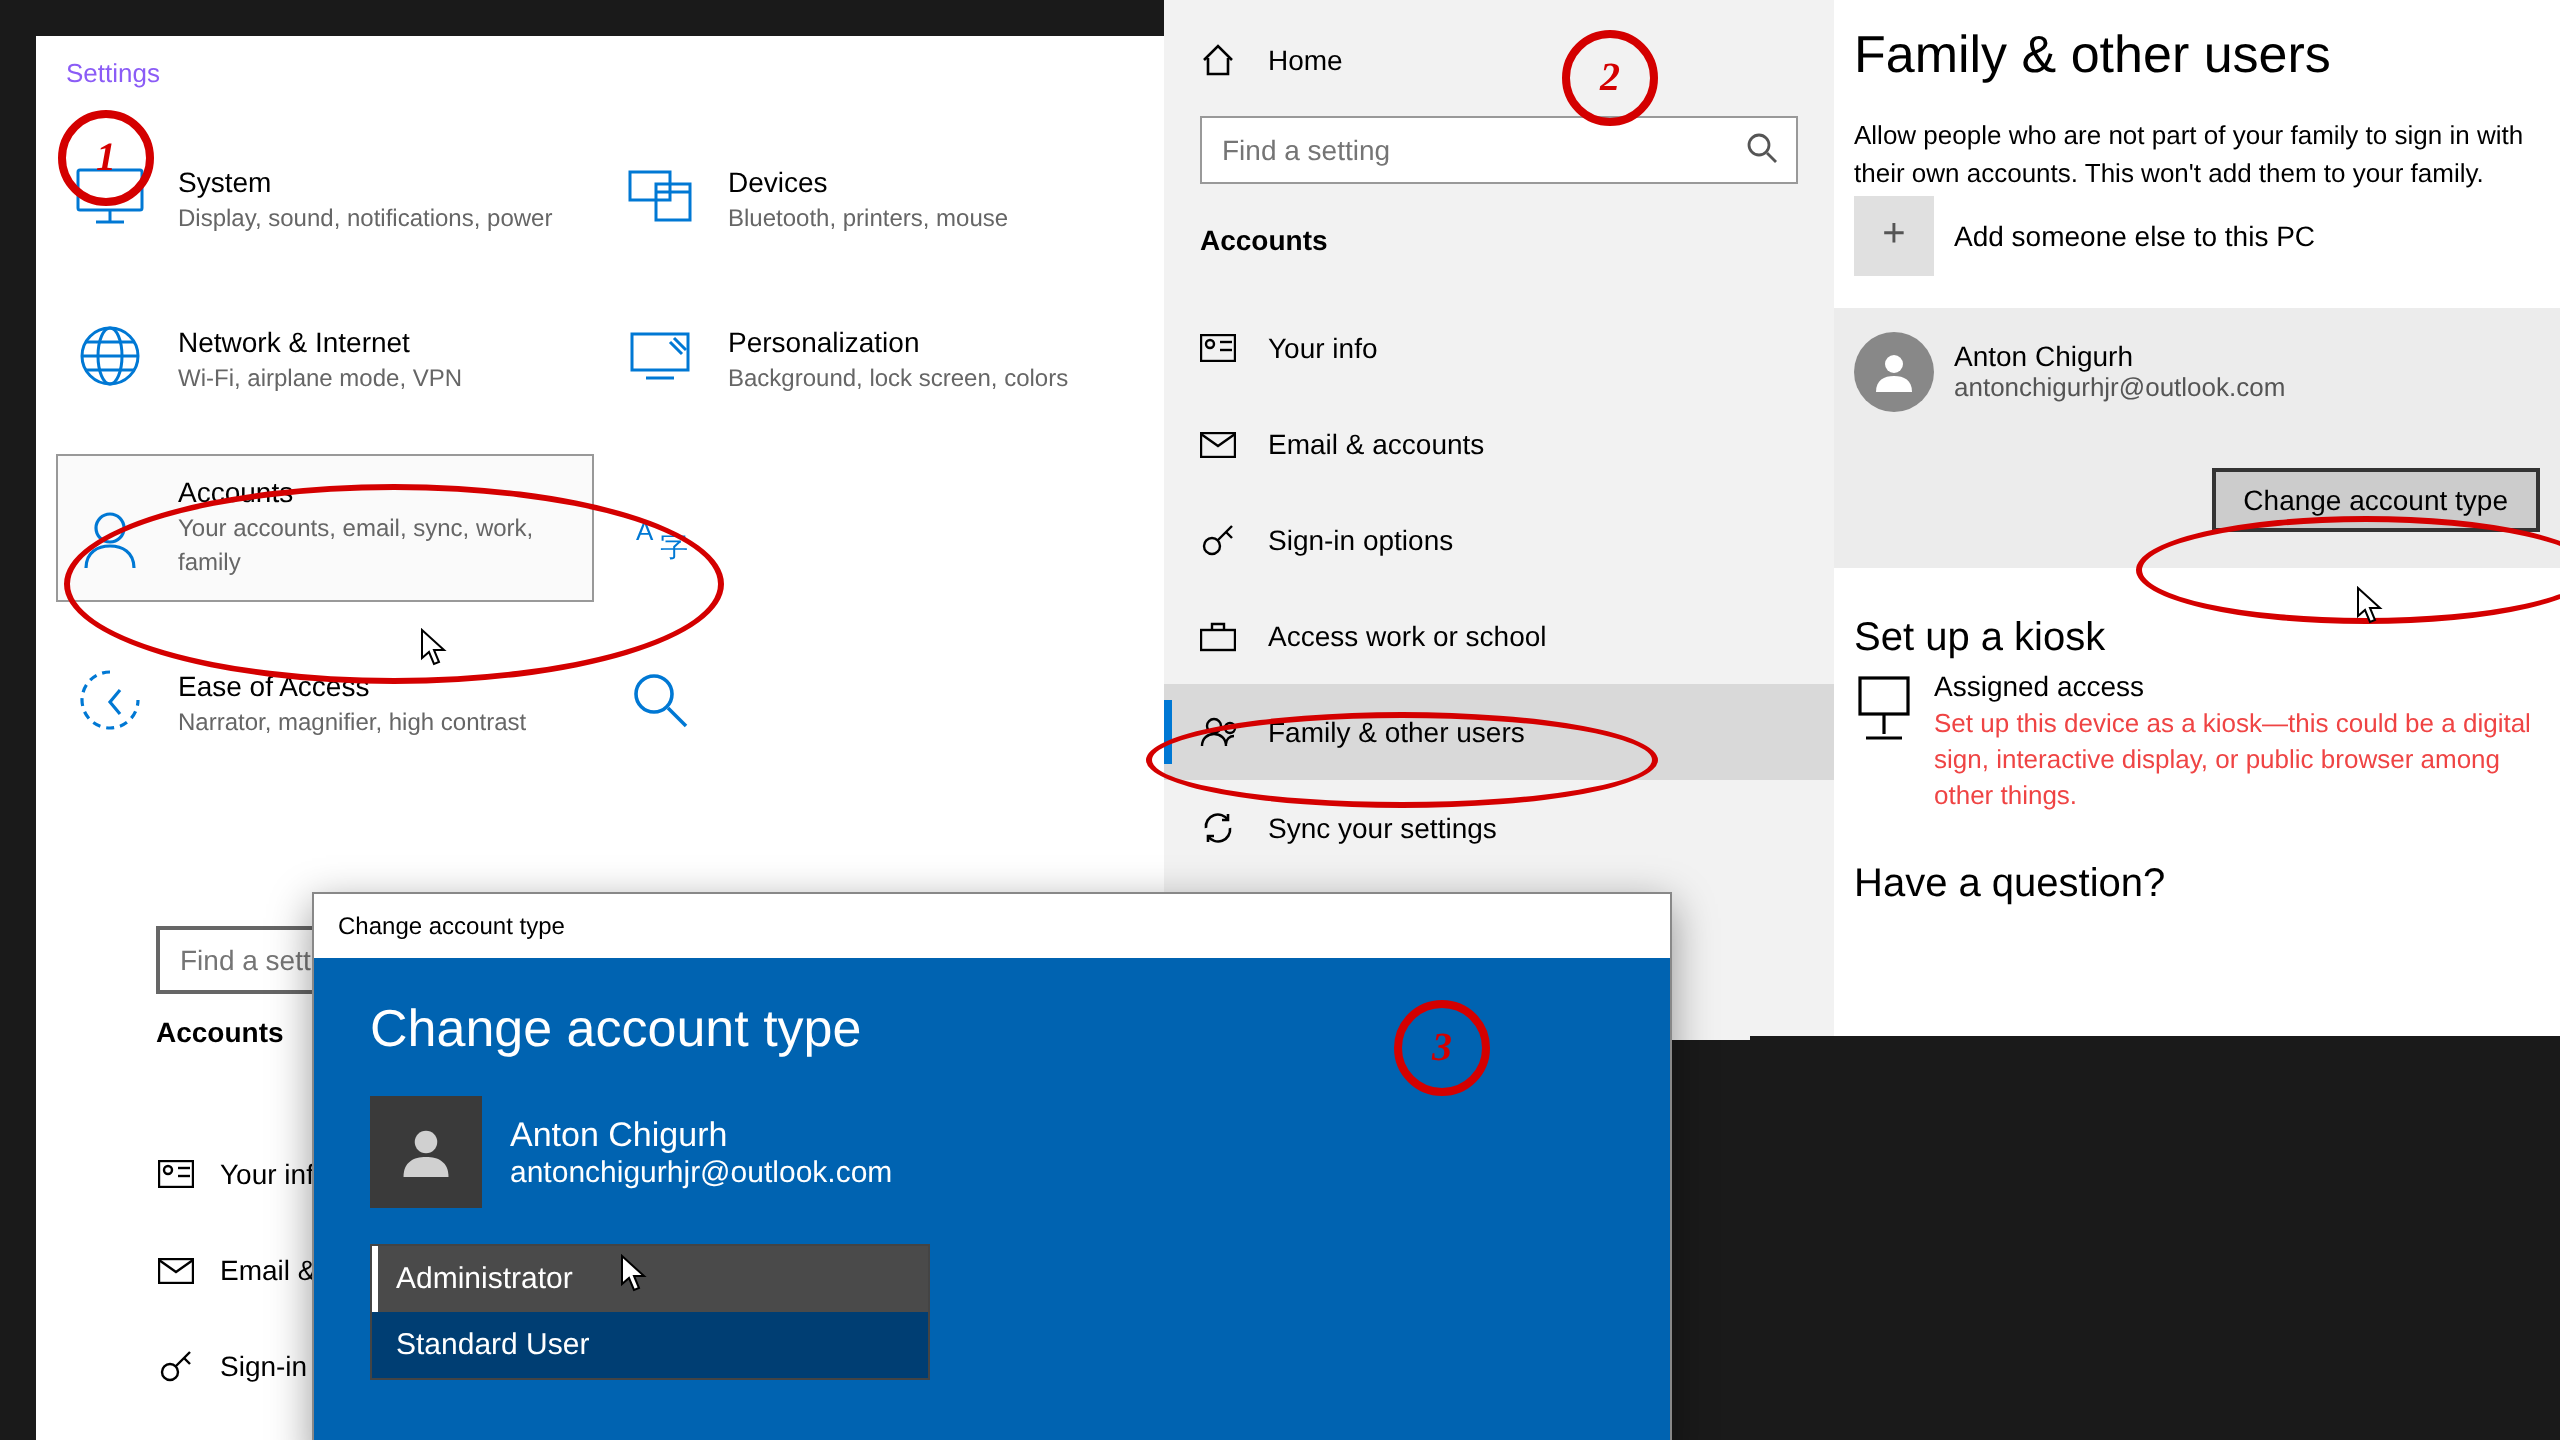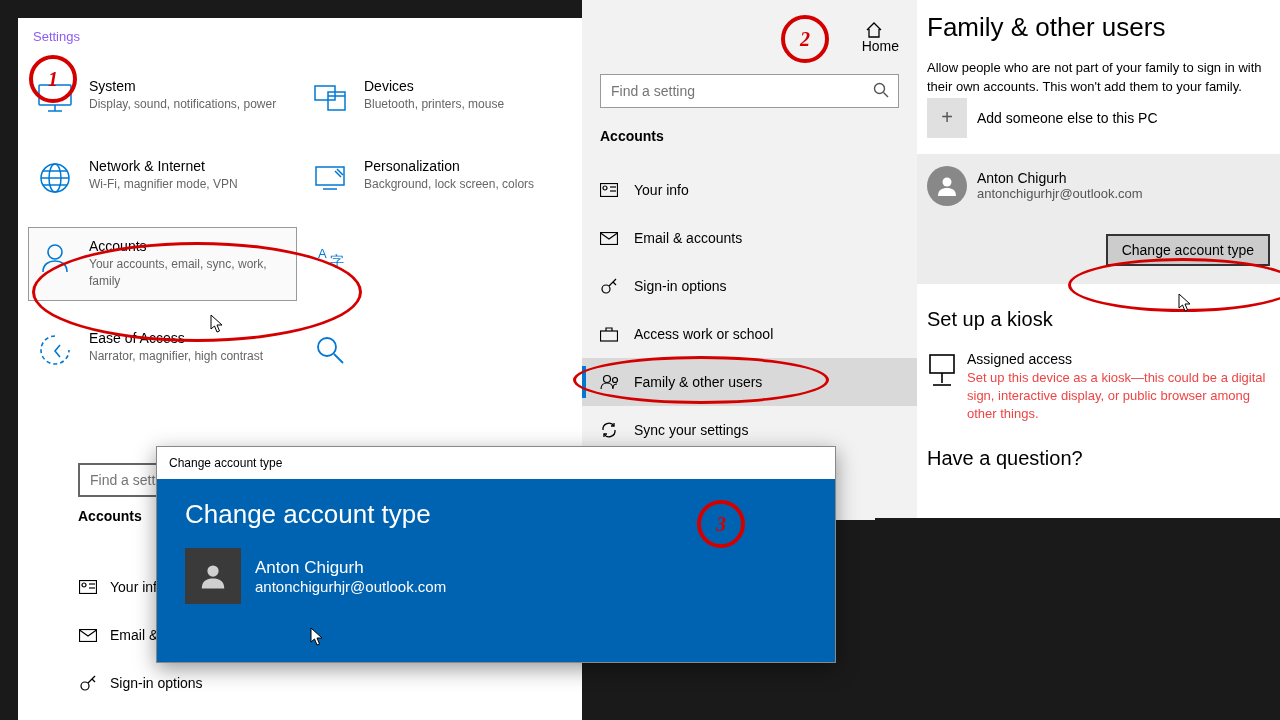--- a/index.html
+++ b/index.html
@@ -2,35 +2,35 @@
 <html><head>
 <meta charset="utf-8">
 <style>
 * { margin: 0; padding: 0; box-sizing: border-box; font-family: "Segoe UI", -apple-system, sans-serif; }
 body { width: 1280px; height: 720px; background: #1a1a1a; overflow: hidden; position: relative; }
 
 
 .panel1 { position: absolute; left: 18px; top: 18px; width: 564px; height: 702px; background: #fff; }
 .panel1-title { font-size: 13px; padding: 11px 15px; color: #8b5cf6; }
 .settings-grid { padding: 12px 10px; display: grid; grid-template-columns: 1fr 1fr; gap: 18px 6px; }
-.tile { display: flex; align-items: flex-start; padding: 10px 2px; border: 1px solid transparent; }
+.tile { display: flex; align-items: flex-end; padding: 10px 2px; border: 1px solid transparent; }
 .tile.selected { border: 1px solid #999; background: #fafafa; }
 .tile-icon { width: 40px; height: 40px; margin: 0 14px 0 4px; display: flex; align-items: center; justify-content: center; color: #0078d4; stroke: #0078d4; }
 .tile-text { flex: 1; }
 .tile-title { font-size: 14px; color: #000; margin-bottom: 2px; }
 .tile-desc { font-size: 12px; color: #666; line-height: 1.4; }
 .search-box1 { position: absolute; left: 60px; top: 445px; width: 295px; height: 34px; border: 2px solid #666; padding: 0 10px; font-size: 14px; background: #fff; }
 .panel1-accounts { position: absolute; left: 60px; top: 490px; font-size: 14px; font-weight: 600; }
 .panel1-nav { position: absolute; left: 60px; top: 545px; width: 300px; }
 .panel1-nav .nav-row { display: flex; align-items: center; height: 48px; font-size: 14px; }
 .panel1-nav .nav-ico { width: 20px; margin-right: 12px; display: flex; align-items: center; justify-content: center; }
 
 
 .panel2 { position: absolute; left: 582px; top: 0; width: 335px; height: 520px; background: #f2f2f2; }
-.home-row { display: flex; align-items: flex-end; padding: 22px 18px 14px; flex-direction: column; }
+.home-row { display: flex; align-items: flex-end; padding: 22px 18px 14px; }
 .home-ico { width: 20px; margin-right: 14px; display: flex; align-items: center; }
 .home-label { font-size: 14px; }
 .search-wrap { margin: 6px 18px 14px; position: relative; }
 .search-box2 { width: 100%; height: 34px; border: 1px solid #999; background: #fff; padding: 0 34px 0 10px; font-size: 14px; }
 .search-ico { position: absolute; right: 10px; top: 8px; width: 16px; height: 16px; }
 .accounts-head { padding: 6px 18px 10px; font-size: 14px; font-weight: 600; }
 .nav-list { padding-top: 12px; }
 .nav-item { display: flex; align-items: center; height: 48px; padding: 0 18px; font-size: 14px; position: relative; }
 .nav-item .nav-ico2 { width: 20px; margin-right: 14px; display: flex; align-items: center; }
 .nav-item.active { background: #d9d9d9; }
@@ -42,21 +42,21 @@
 .p3-desc { font-size: 13px; line-height: 1.45; margin-bottom: 1px; }
 .add-row { display: flex; align-items: center; margin-bottom: 16px; }
 .add-box { width: 40px; height: 40px; background: #e0e0e0; display: flex; align-items: center; justify-content: center; font-size: 20px; color: #555; margin-right: 10px; }
 .add-label { font-size: 14px; }
 .user-card { background: #ececec; padding: 12px 10px 18px; margin: 0 -10px 24px; }
 .user-row { display: flex; align-items: center; }
 .avatar { width: 40px; height: 40px; border-radius: 50%; background: #888; display: flex; align-items: center; justify-content: center; margin-right: 10px; }
 .user-name { font-size: 14px; }
 .user-email { font-size: 13px; color: #555; }
 .change-btn { display: block; margin: 28px 0 0 auto; border: 2px solid #333; background: #ccc; padding: 6px 14px; font-size: 14px; }
-.kiosk-head { font-size: 20px; margin-bottom: 20px; }
+.kiosk-head { font-size: 20px; margin-bottom: 4px; }
 .kiosk-row { display: flex; align-items: flex-start; }
 .kiosk-ico { width: 38px; height: 38px; margin-right: 10px; display: flex; align-items: center; justify-content: center; }
 .kiosk-title { font-size: 14px; margin-bottom: 2px; }
 .kiosk-desc { font-size: 13px; color: #ef4444; line-height: 1.4; }
 
 
 .dialog { position: absolute; left: 156px; top: 446px; width: 680px; background: #fff; border: 1px solid #888; box-shadow: 0 6px 20px rgba(0,0,0,.4); z-index: 10; }
 .dialog-titlebar { background: #fff; padding: 9px 12px; font-size: 12px; border-bottom: 0; }
 .dialog-body { background: #0063b1; color: #fff; padding: 20px 28px 40px; }
 .dlg-title { font-size: 26px; font-weight: 400; margin-bottom: 18px; }
@@ -119,21 +119,21 @@
         <svg width="30" height="30" viewBox="0 0 30 30" fill="none" stroke="#0078d4" stroke-width="1.5">
             <circle cx="15" cy="15" r="14"></circle>
             <ellipse cx="15" cy="15" rx="6" ry="14"></ellipse>
             <line x1="1" y1="15" x2="29" y2="15"></line>
             <line x1="3" y1="8" x2="27" y2="8"></line>
             <line x1="3" y1="22" x2="27" y2="22"></line>
           </svg>
       </div>
       <div class="tile-text">
         <div class="tile-title">Network &amp; Internet</div>
-        <div class="tile-desc">Wi-Fi, magnifier mode, VPN</div>
+        <div class="tile-desc">Wi-Fi, airplane mode, VPN</div>
       </div>
     </div>
 
     <div class="tile">
       <div class="tile-icon">
         <svg width="30" height="24" viewBox="0 0 30 24" fill="none" stroke="#0078d4" stroke-width="1.5">
             <rect x="1" y="1" width="28" height="18"></rect>
             <path d="M22 3 L28 9 M20 5 L26 11"></path>
             <line x1="8" y1="23" x2="22" y2="23"></line>
           </svg>
@@ -363,20 +363,24 @@
         <svg width="30" height="30" viewBox="0 0 24 24" fill="#d0d0d0">
             <circle cx="12" cy="8" r="4.5"></circle>
             <path d="M3 22 C3 16 7 14 12 14 C17 14 21 16 21 22 Z"></path>
           </svg>
       </div>
       <div>
         <div class="dlg-name">Anton Chigurh</div>
         <div class="dlg-email">antonchigurhjr@outlook.com</div>
       </div>
     </div>
+    <div class="dropdown">
+      <div class="dd-option hover">Administrator</div>
+      <div class="dd-option normal">Standard User</div>
+    </div>
   </div>
 </div>
 
 <div class="anno" style="left:29px;top:55px;width:48px;height:48px">1</div>
 <div class="anno" style="left:781px;top:15px;width:48px;height:48px">2</div>
 <div class="anno" style="left:697px;top:500px;width:48px;height:48px">3</div>
 
 <div class="anno-ellipse" style="left:32px;top:242px;width:330px;height:100px"></div>
 <div class="anno-ellipse" style="left:573px;top:356px;width:256px;height:48px"></div>
 <div class="anno-ellipse" style="left:1068px;top:258px;width:230px;height:54px"></div>

